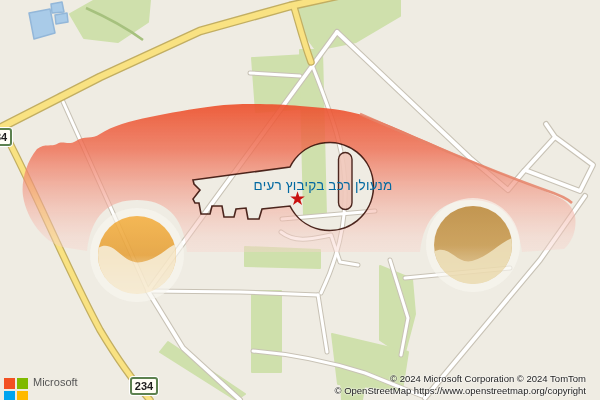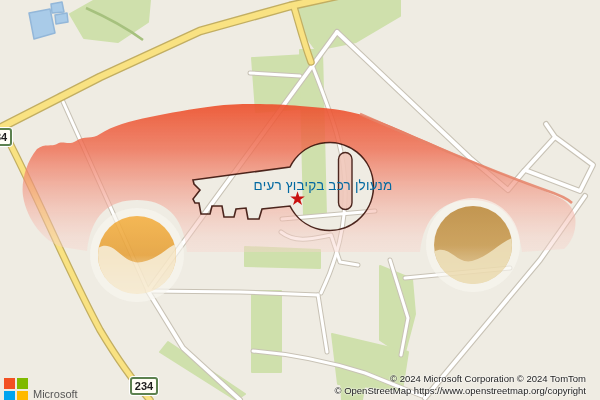--- a/index.html
+++ b/index.html
@@ -30,21 +30,21 @@
     box-sizing:border-box;width:28px;height:18px;background:#fffef6;
     border:2px solid #5c814f;border-radius:3px;color:#1d1d1d;
     font-size:11px;font-weight:bold;text-align:center;line-height:14px;
     box-shadow:0 0 0 1px #ffffff;
   }
   #shield-bottom{left:130px;top:377px;}
   #shield-left{left:-16px;top:128px;}
   #bing-logo{left:4px;top:378px;width:23px;height:23px;display:grid;
     grid-template-columns:11px 11px;grid-template-rows:11px 11px;gap:1.5px;}
   #bing-logo div{width:11px;height:11px;}
-  #ms-word{left:33px;top:388px;font-size:11px;color:#565656;}
+  #ms-word{left:33px;top:376px;font-size:11px;color:#565656;}
   #bing-word{left:33px;top:388px;font-size:12px;color:#565656;margin-top:22px;}
   #copyright{right:14px;top:373px;text-align:right;font-size:9.5px;color:#222;
     line-height:12px;text-shadow:0 0 2px #fff,0 0 2px #fff;}
 </style>
 </head>
 <body>
 
 <div id="stage">
 
   <svg width="600" height="400" viewBox="0 0 600 400">

